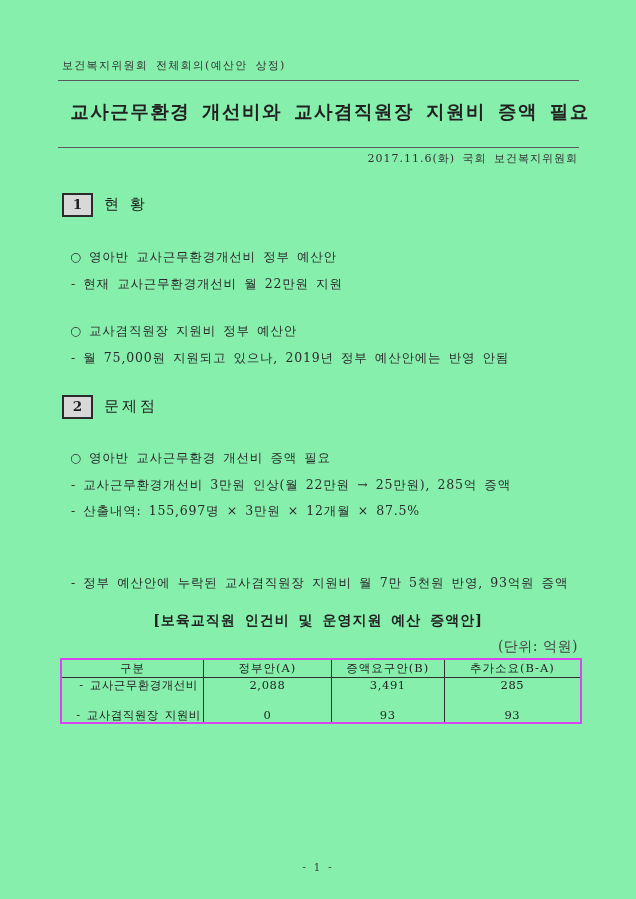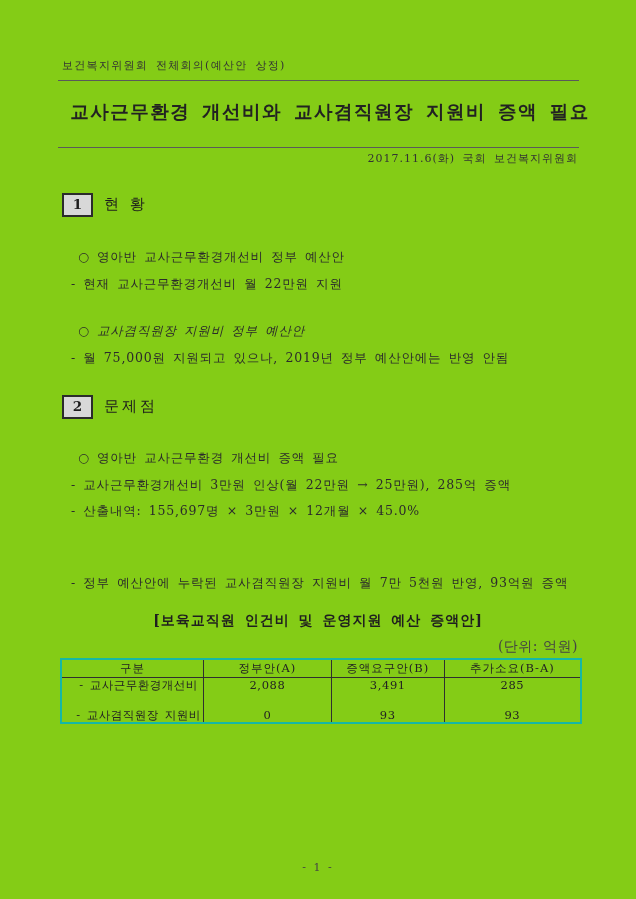--- a/index.html
+++ b/index.html
@@ -4,21 +4,21 @@
 <style>
   html, body {
     margin: 0;
     padding: 0;
     background: #ffffff;
   }
   .page {
     position: relative;
     width: 636px;
     height: 899px;
-    background: #84cc16;
+    background: #86efac;
     font-family: "DejaVu Serif", "Liberation Serif", serif;
     color: #2b2b2b;
     overflow: hidden;
   }
   .abs { position: absolute; line-height: 1.15; white-space: nowrap; }
 
   .header-label {
     left: 62px; top: 60px;
     font-size: 11px;
     letter-spacing: 1.3px;
@@ -72,25 +72,25 @@
     letter-spacing: 3px;
     color: #1d1d1d;
   }
 
   .line {
     font-size: 12.5px;
     letter-spacing: 0.8px;
     word-spacing: 2.5px;
     color: #2b2b2b;
   }
-  .bullet { left: 78px; text-align: right; }
+  .bullet { left: 70px; text-align: right; }
   .subitem { left: 71px; }
   .i-b1 { top: 250px; }
   .i-s1 { top: 277px; }
-  .i-b2 { top: 324px; font-style: italic; }
+  .i-b2 { top: 324px; }
   .i-s2 { top: 351px; }
   .i-b3 { top: 451px; }
   .i-s3 { top: 478px; }
   .i-s4 { top: 504px; }
   .i-b4 { top: 549px; }
   .i-s5 { top: 576px; }
 
   .table-title {
     left: 0; top: 612px; width: 636px;
     text-align: center;
@@ -104,21 +104,21 @@
     right: 58px; top: 638px;
     font-size: 14px;
     letter-spacing: 0.5px;
     color: #444;
   }
 
   .budget-table-wrap { left: 60px; top: 658px; width: 522px; }
   table.budget {
     width: 100%;
     border-collapse: collapse;
-    border: 2px solid #14b8a6;
+    border: 2px solid #d946ef;
     table-layout: fixed;
     font-family: inherit;
   }
   table.budget th, table.budget td {
     font-size: 11.5px;
     font-weight: normal;
     letter-spacing: 0.6px;
     padding: 0;
     color: #222;
   }
@@ -169,21 +169,21 @@
   <div class="abs line bullet i-b2">○ 교사겸직원장 지원비 정부 예산안</div>
   <div class="abs line subitem i-s2">- 월 75,000원 지원되고 있으나, 2019년 정부 예산안에는 반영 안됨</div>
 
   <div class="abs section-heading sec2">
     <span class="section-num-box">2</span>
     <span class="section-label">문제점</span>
   </div>
 
   <div class="abs line bullet i-b3">○ 영아반 교사근무환경 개선비 증액 필요</div>
   <div class="abs line subitem i-s3">- 교사근무환경개선비 3만원 인상(월 22만원 → 25만원), 285억 증액</div>
-  <div class="abs line subitem i-s4">- 산출내역: 155,697명 × 3만원 × 12개월 × 45.0%</div>
+  <div class="abs line subitem i-s4">- 산출내역: 155,697명 × 3만원 × 12개월 × 87.5%</div>
   <div class="abs line subitem i-s5">- 정부 예산안에 누락된 교사겸직원장 지원비 월 7만 5천원 반영, 93억원 증액</div>
 
   <div class="abs table-title">[보육교직원 인건비 및 운영지원 예산 증액안]</div>
   <div class="abs unit-label">(단위: 억원)</div>
 
   <div class="abs budget-table-wrap">
     <table class="budget">
       <colgroup>
         <col class="col-1">
           <col class="col-2">

